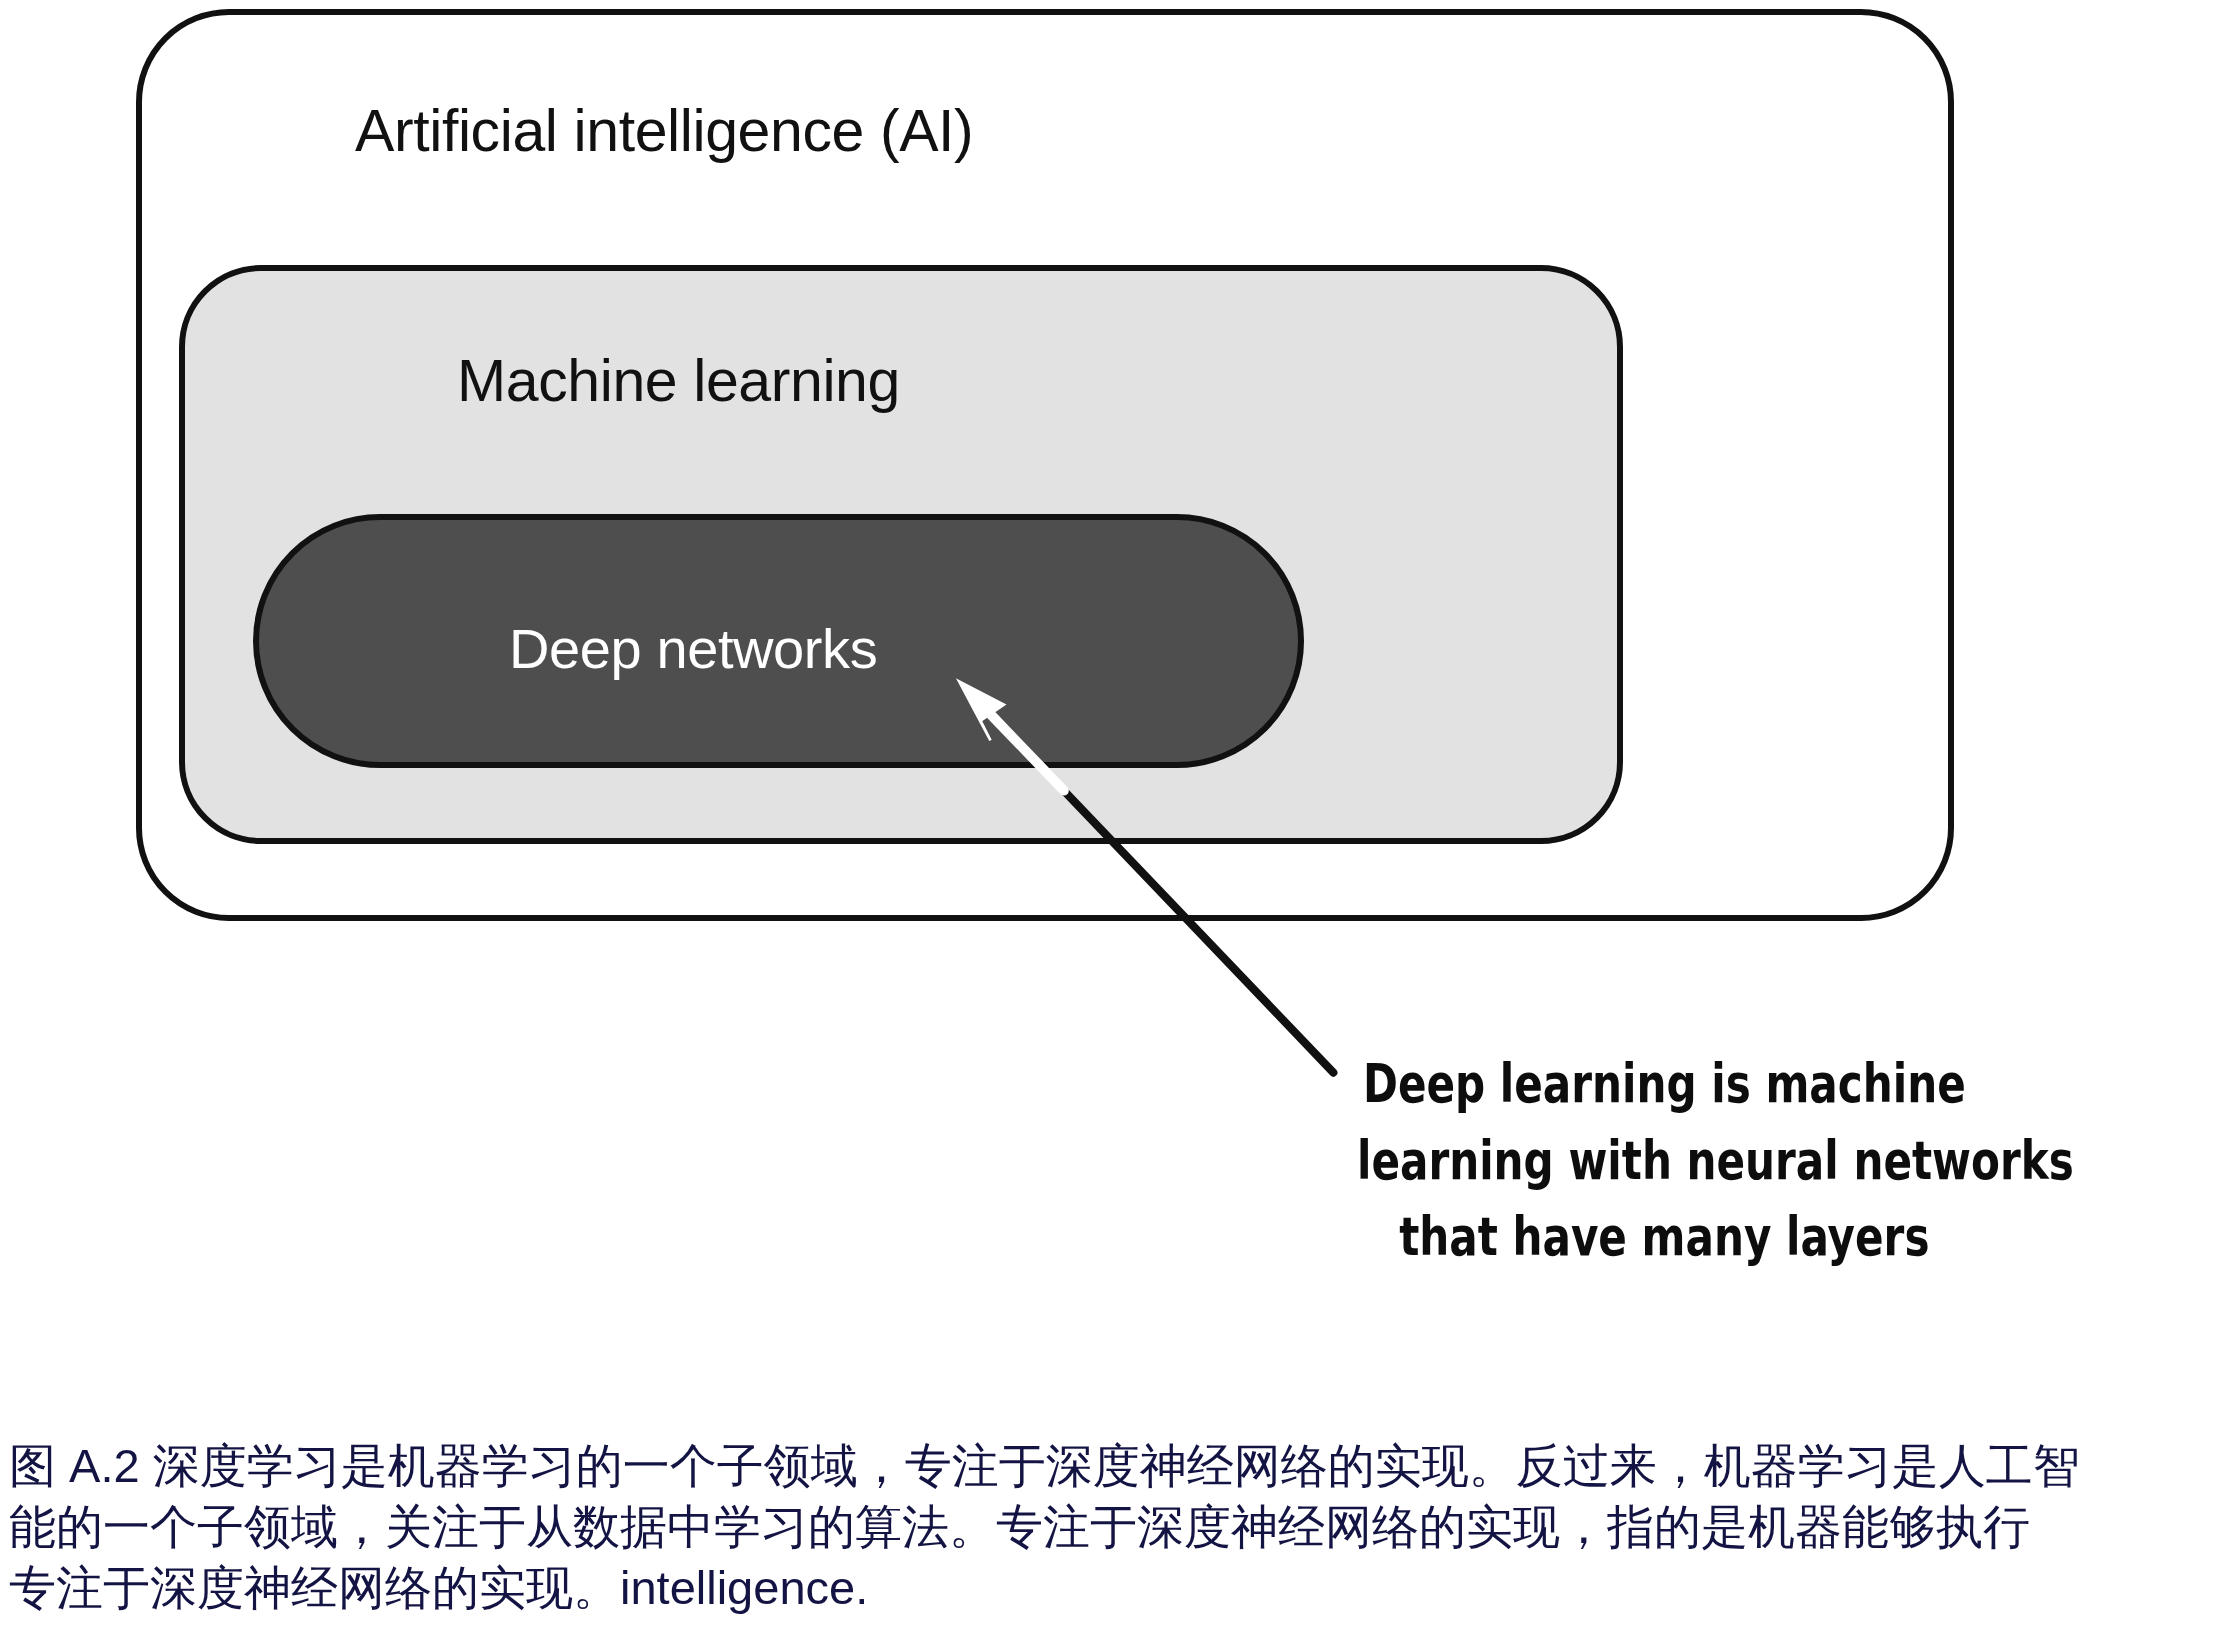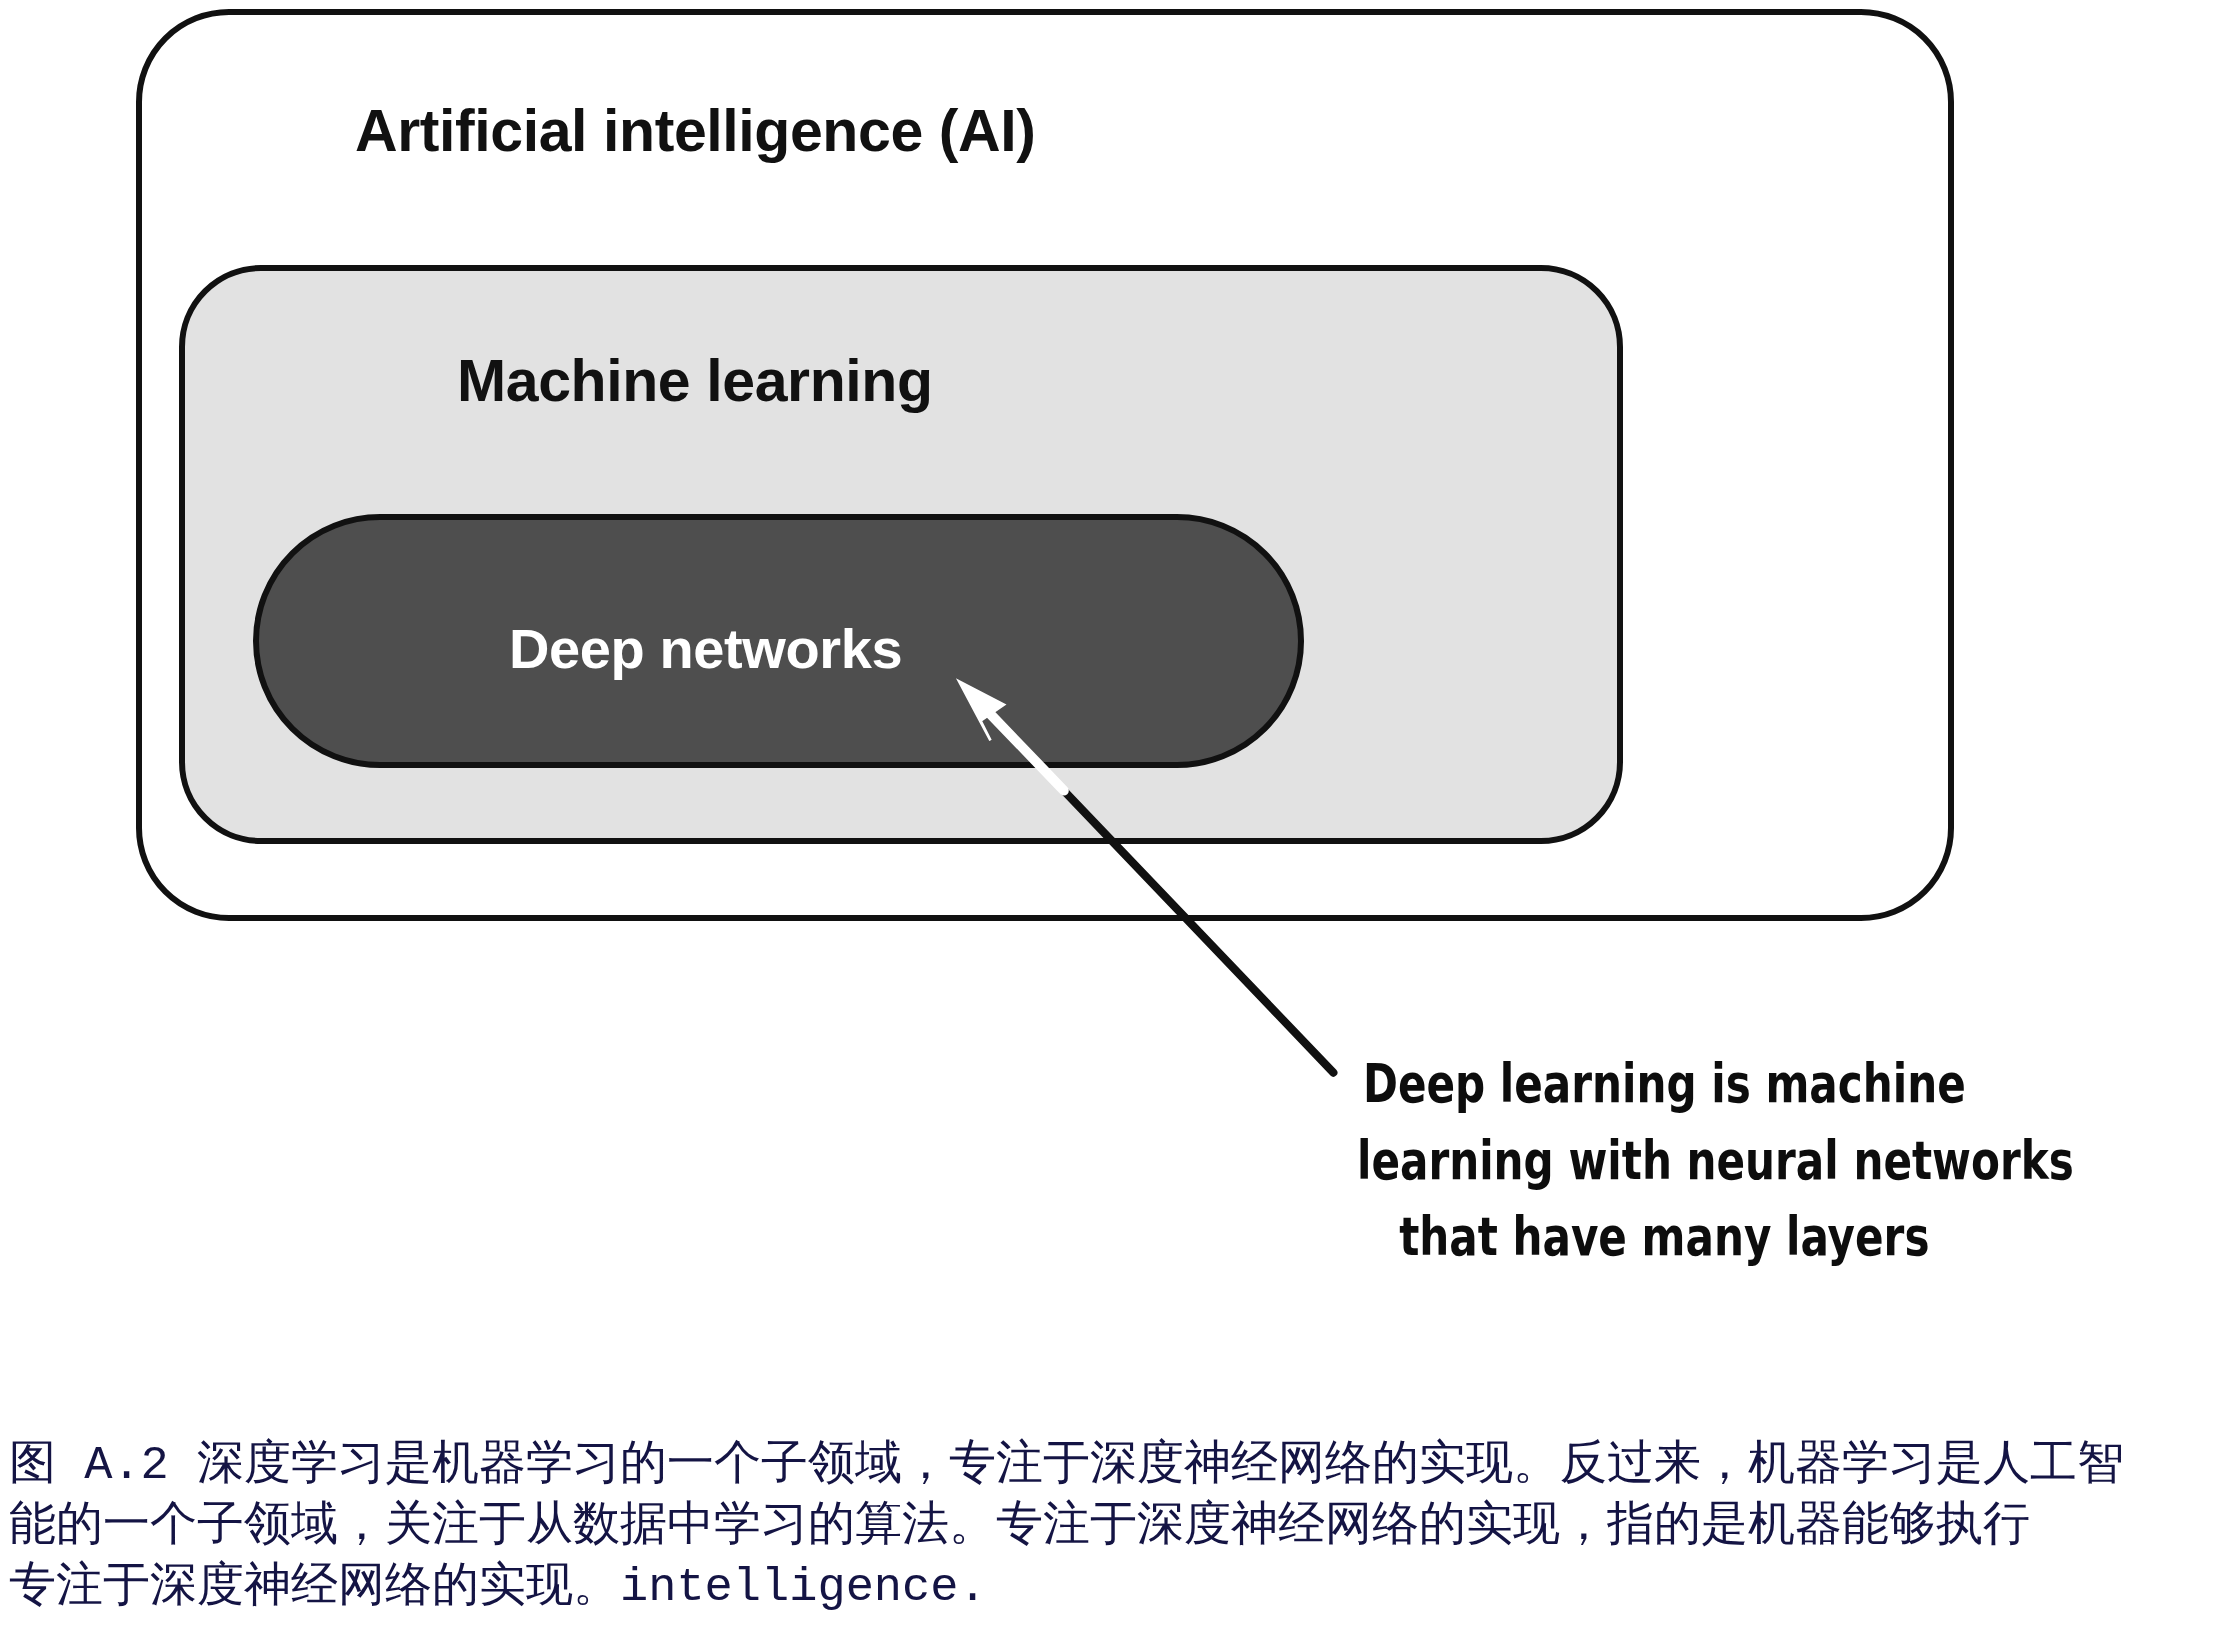--- a/index.html
+++ b/index.html
@@ -56,21 +56,21 @@
     top: 514px;
     width: 1051px;
     height: 254px;
     border-radius: 127px;
     background: #4e4e4e;
   }
 
   .ring-label {
     position: absolute;
     white-space: nowrap;
-    font-weight: 700;
+    font-weight: 400;
     letter-spacing: -0.4px;
   }
   #label-ai {
     left: 355px;
     top: 97px;
     font-size: 59px;
     color: #111111;
   }
   #label-ml {
     left: 457px;
@@ -115,21 +115,21 @@
     display: block;
     white-space: nowrap;
   }
 
   
   #caption {
     position: absolute;
     left: 9px;
     top: 1435px;
     width: 2228px;
-    font-family: Liberation Mono, monospace;
+    font-family: Liberation Sans, sans-serif;
     font-size: 47px;
     line-height: 1.30;
     color: #141444;
     font-weight: 500;
   }
   #caption .cline {
     display: block;
     white-space: nowrap;
   }
 </style>

